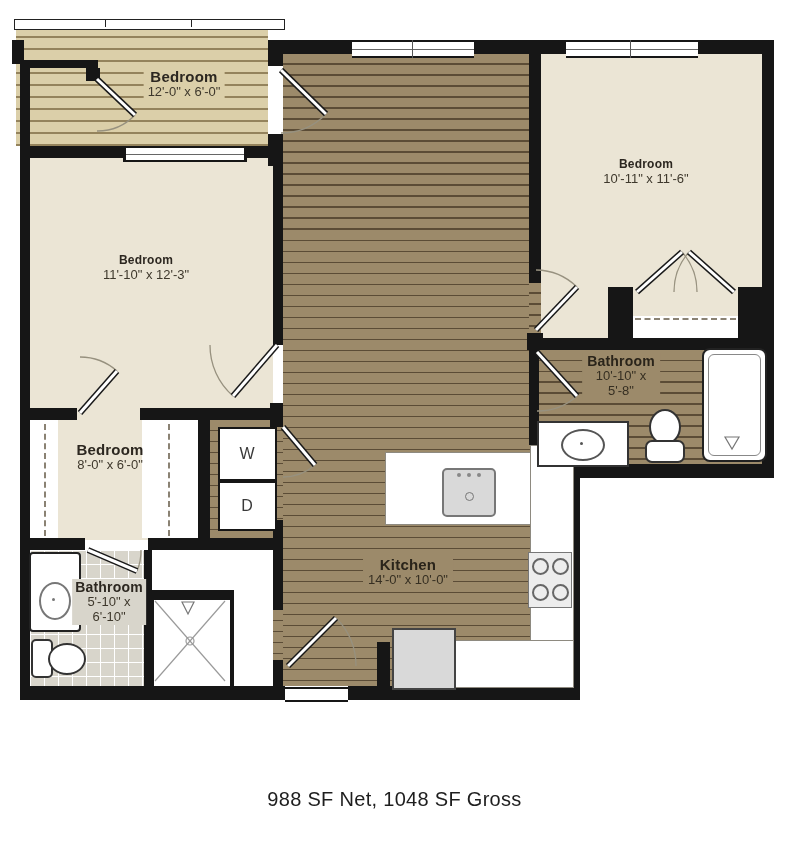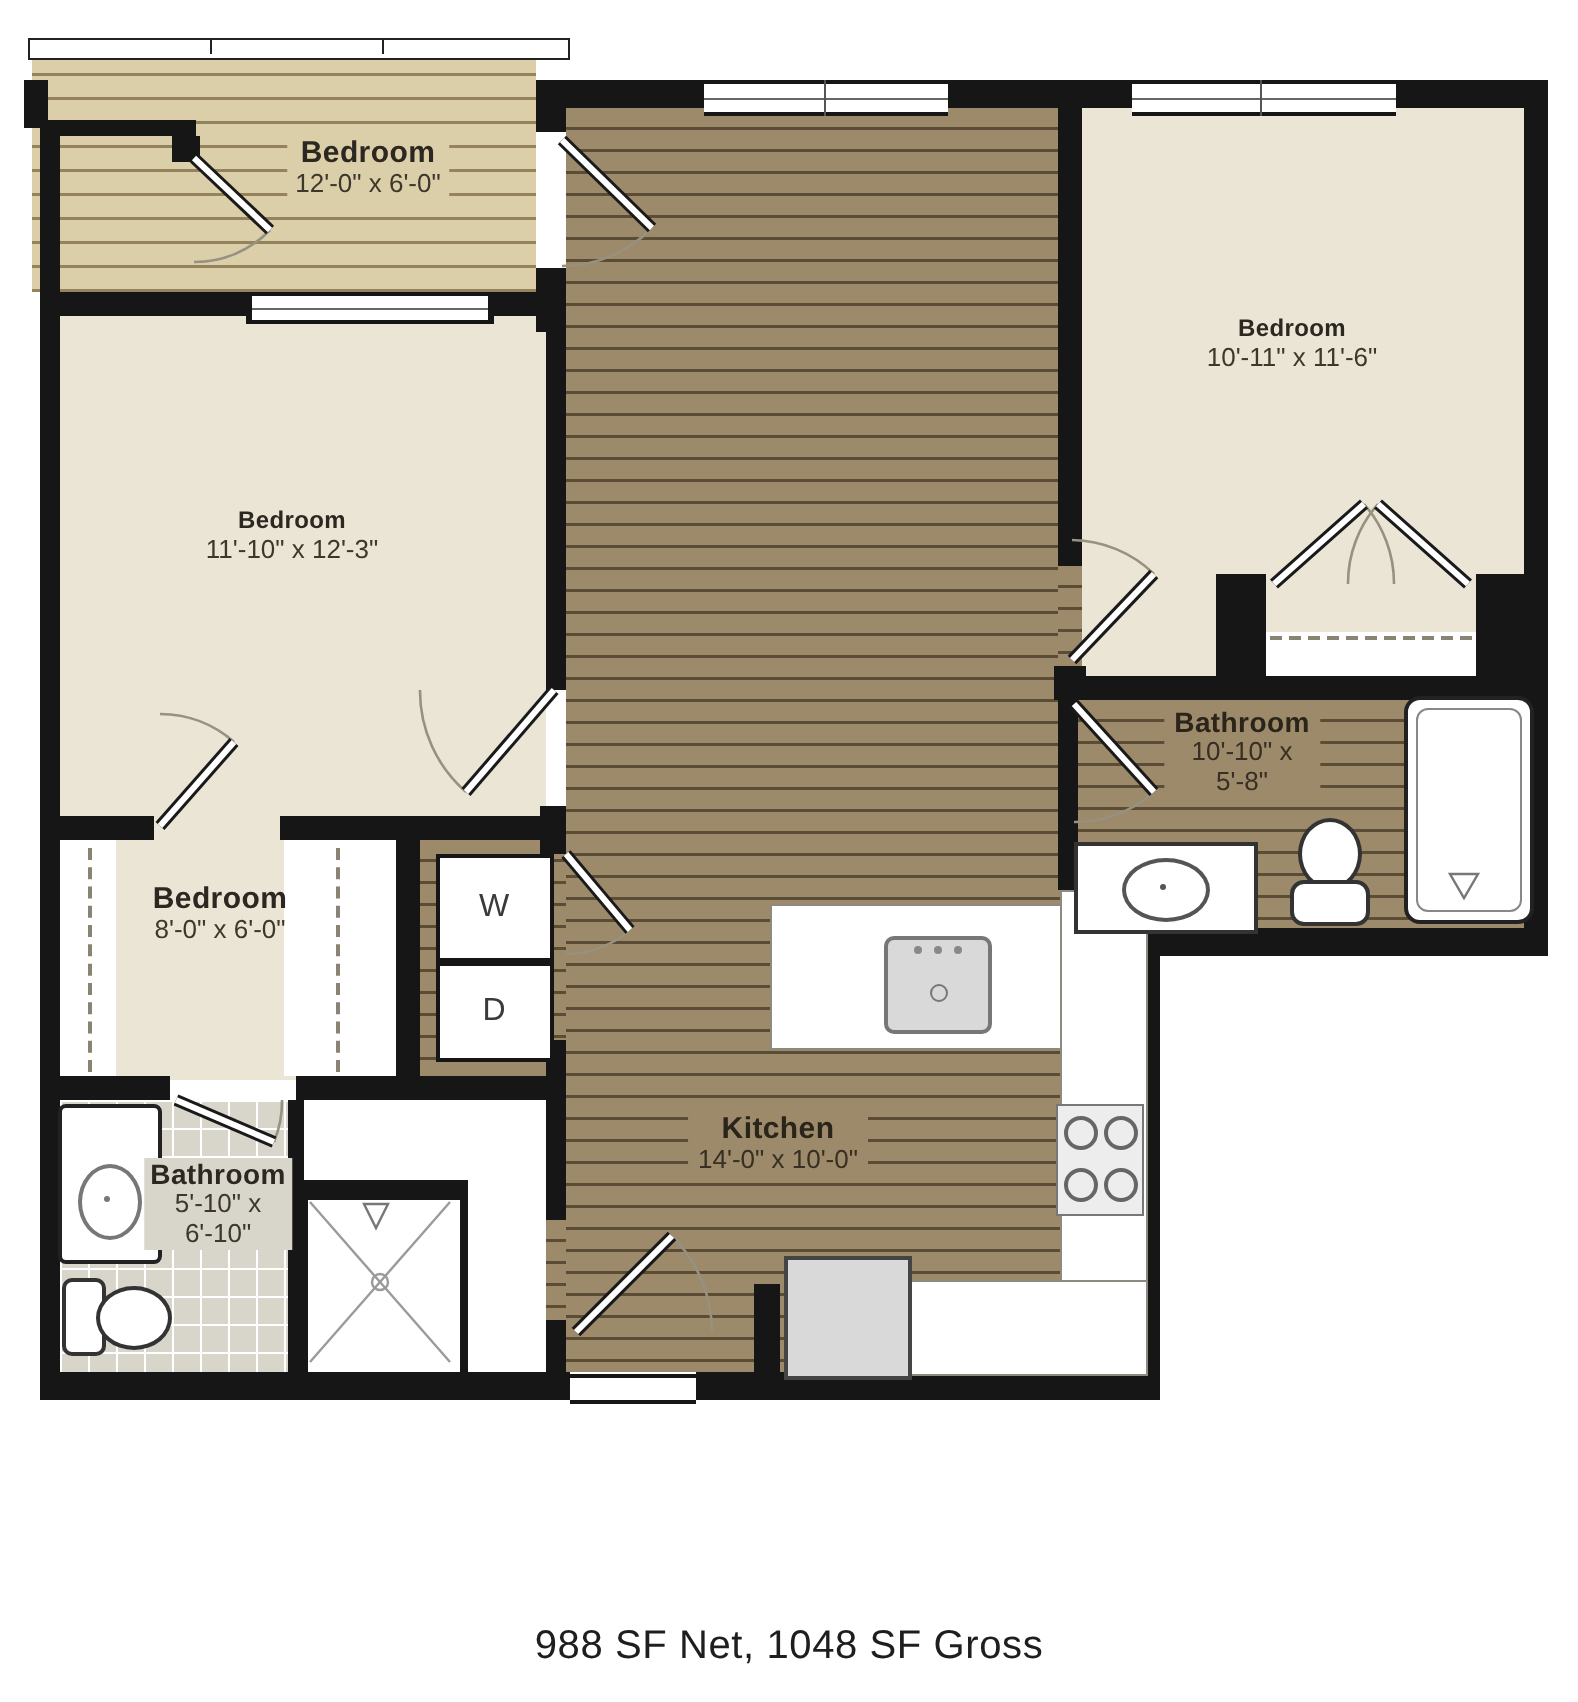--- a/index.html
+++ b/index.html
@@ -224,25 +224,25 @@
   </div>
   <div class="lbl" style="left:110px;top:441px;">
     <div class="rname">Bedroom</div>
     <div class="rdim">8'-0" x 6'-0"</div>
   </div>
   <div class="lbl" style="left:621px;top:353px;">
     <div class="rname onwood" style="font-size:14px;color:#2a241a;">Bathroom</div>
     <div class="rdim onwood" style="color:#362f22;">10'-10" x</div>
     <div class="rdim onwood" style="color:#362f22;">5'-8"</div>
   </div>
-  <div class="lbl" style="left:389px;top:556px;">
+  <div class="lbl" style="left:408px;top:556px;">
     <div class="rname onwood" style="color:#2a241a;">Kitchen</div>
     <div class="rdim onwood" style="color:#362f22;">14'-0" x 10'-0"</div>
   </div>
   <div class="lbl" style="left:109px;top:579px;">
     <div class="rname ontile" style="font-size:14px;">Bathroom</div>
     <div class="rdim ontile">5'-10" x</div>
     <div class="rdim ontile">6'-10"</div>
   </div>
 
-  <div class="caption cap-sub" style="top:812px;">988 SF Net, 1048 SF Gross</div>
+  <div class="caption cap-sub" style="top:788px;">988 SF Net, 1048 SF Gross</div>
 
 </div>
 
 </body></html>

